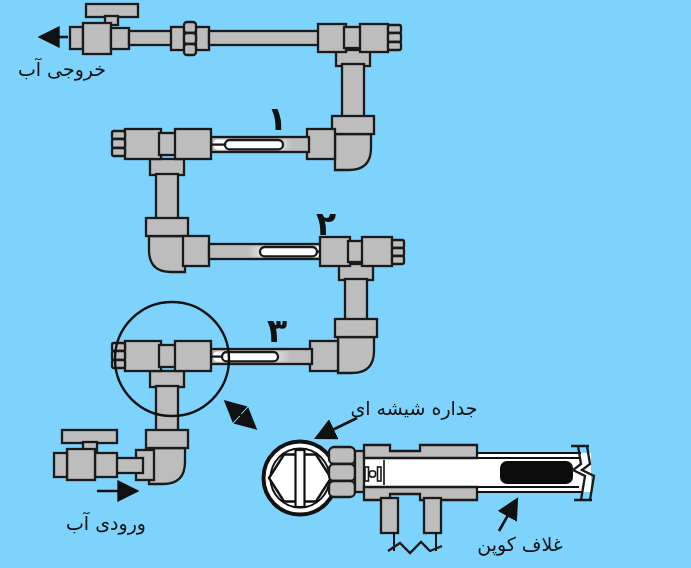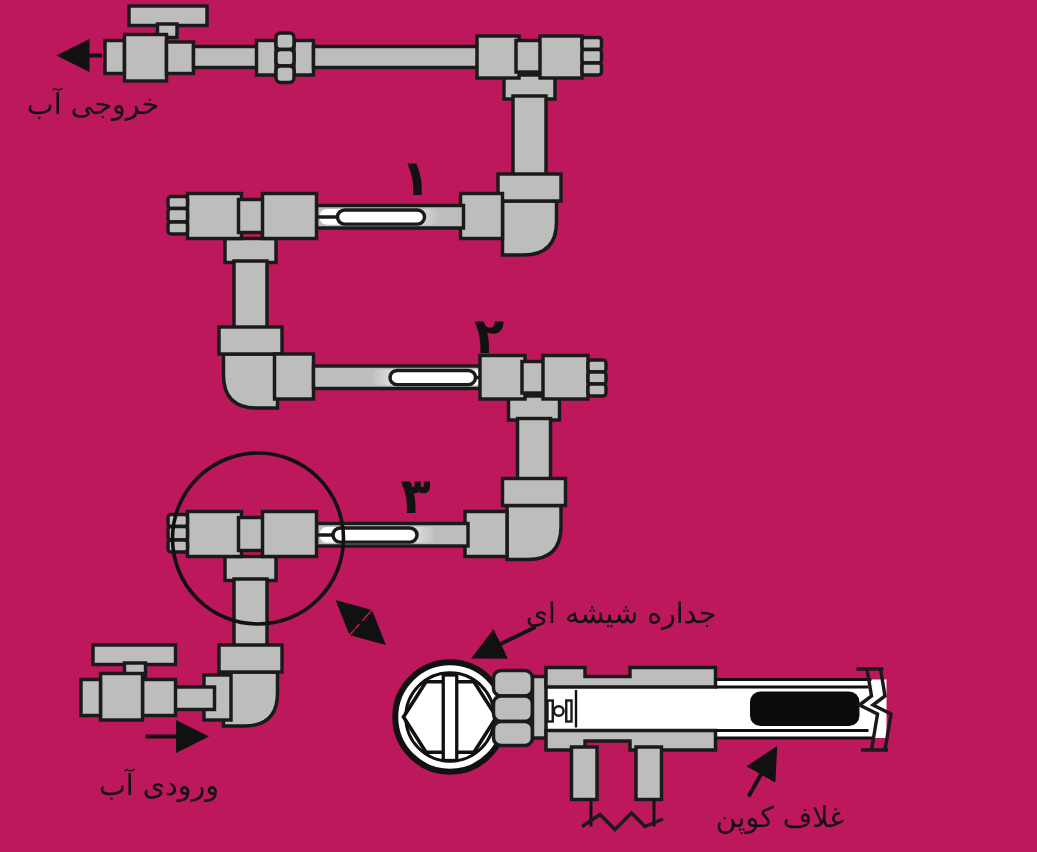--- a/index.html
+++ b/index.html
@@ -1,16 +1,16 @@
 <!DOCTYPE html>
 <html><head>
 <meta charset="utf-8">
 <style>
   html,body{margin:0;padding:0;background:#e8e8e8;}
-  #stage{position:relative;width:691px;height:568px;background:#be185d;overflow:hidden;
+  #stage{position:relative;width:691px;height:568px;background:#7dd3fc;overflow:hidden;
          font-family:"DejaVu Sans",sans-serif;}
   svg{display:block}
   svg text{font-family:"DejaVu Sans",sans-serif;fill:#111;direction:rtl;}
   .lbl{font-size:19px;}
   .num{font-size:33px;font-weight:bold;}
   .pipe{fill:#bdbdbd;stroke:#1a1a1a;stroke-width:2.3;}
   .whitefill{fill:#ffffff;stroke:#1a1a1a;stroke-width:2.3;}
   .ln{stroke:#1a1a1a;stroke-width:2.3;fill:none;}
   .thin{stroke:#1a1a1a;stroke-width:1.6;fill:#fff;}
   .arrowln{stroke:#111;stroke-width:2.6;fill:none;}

